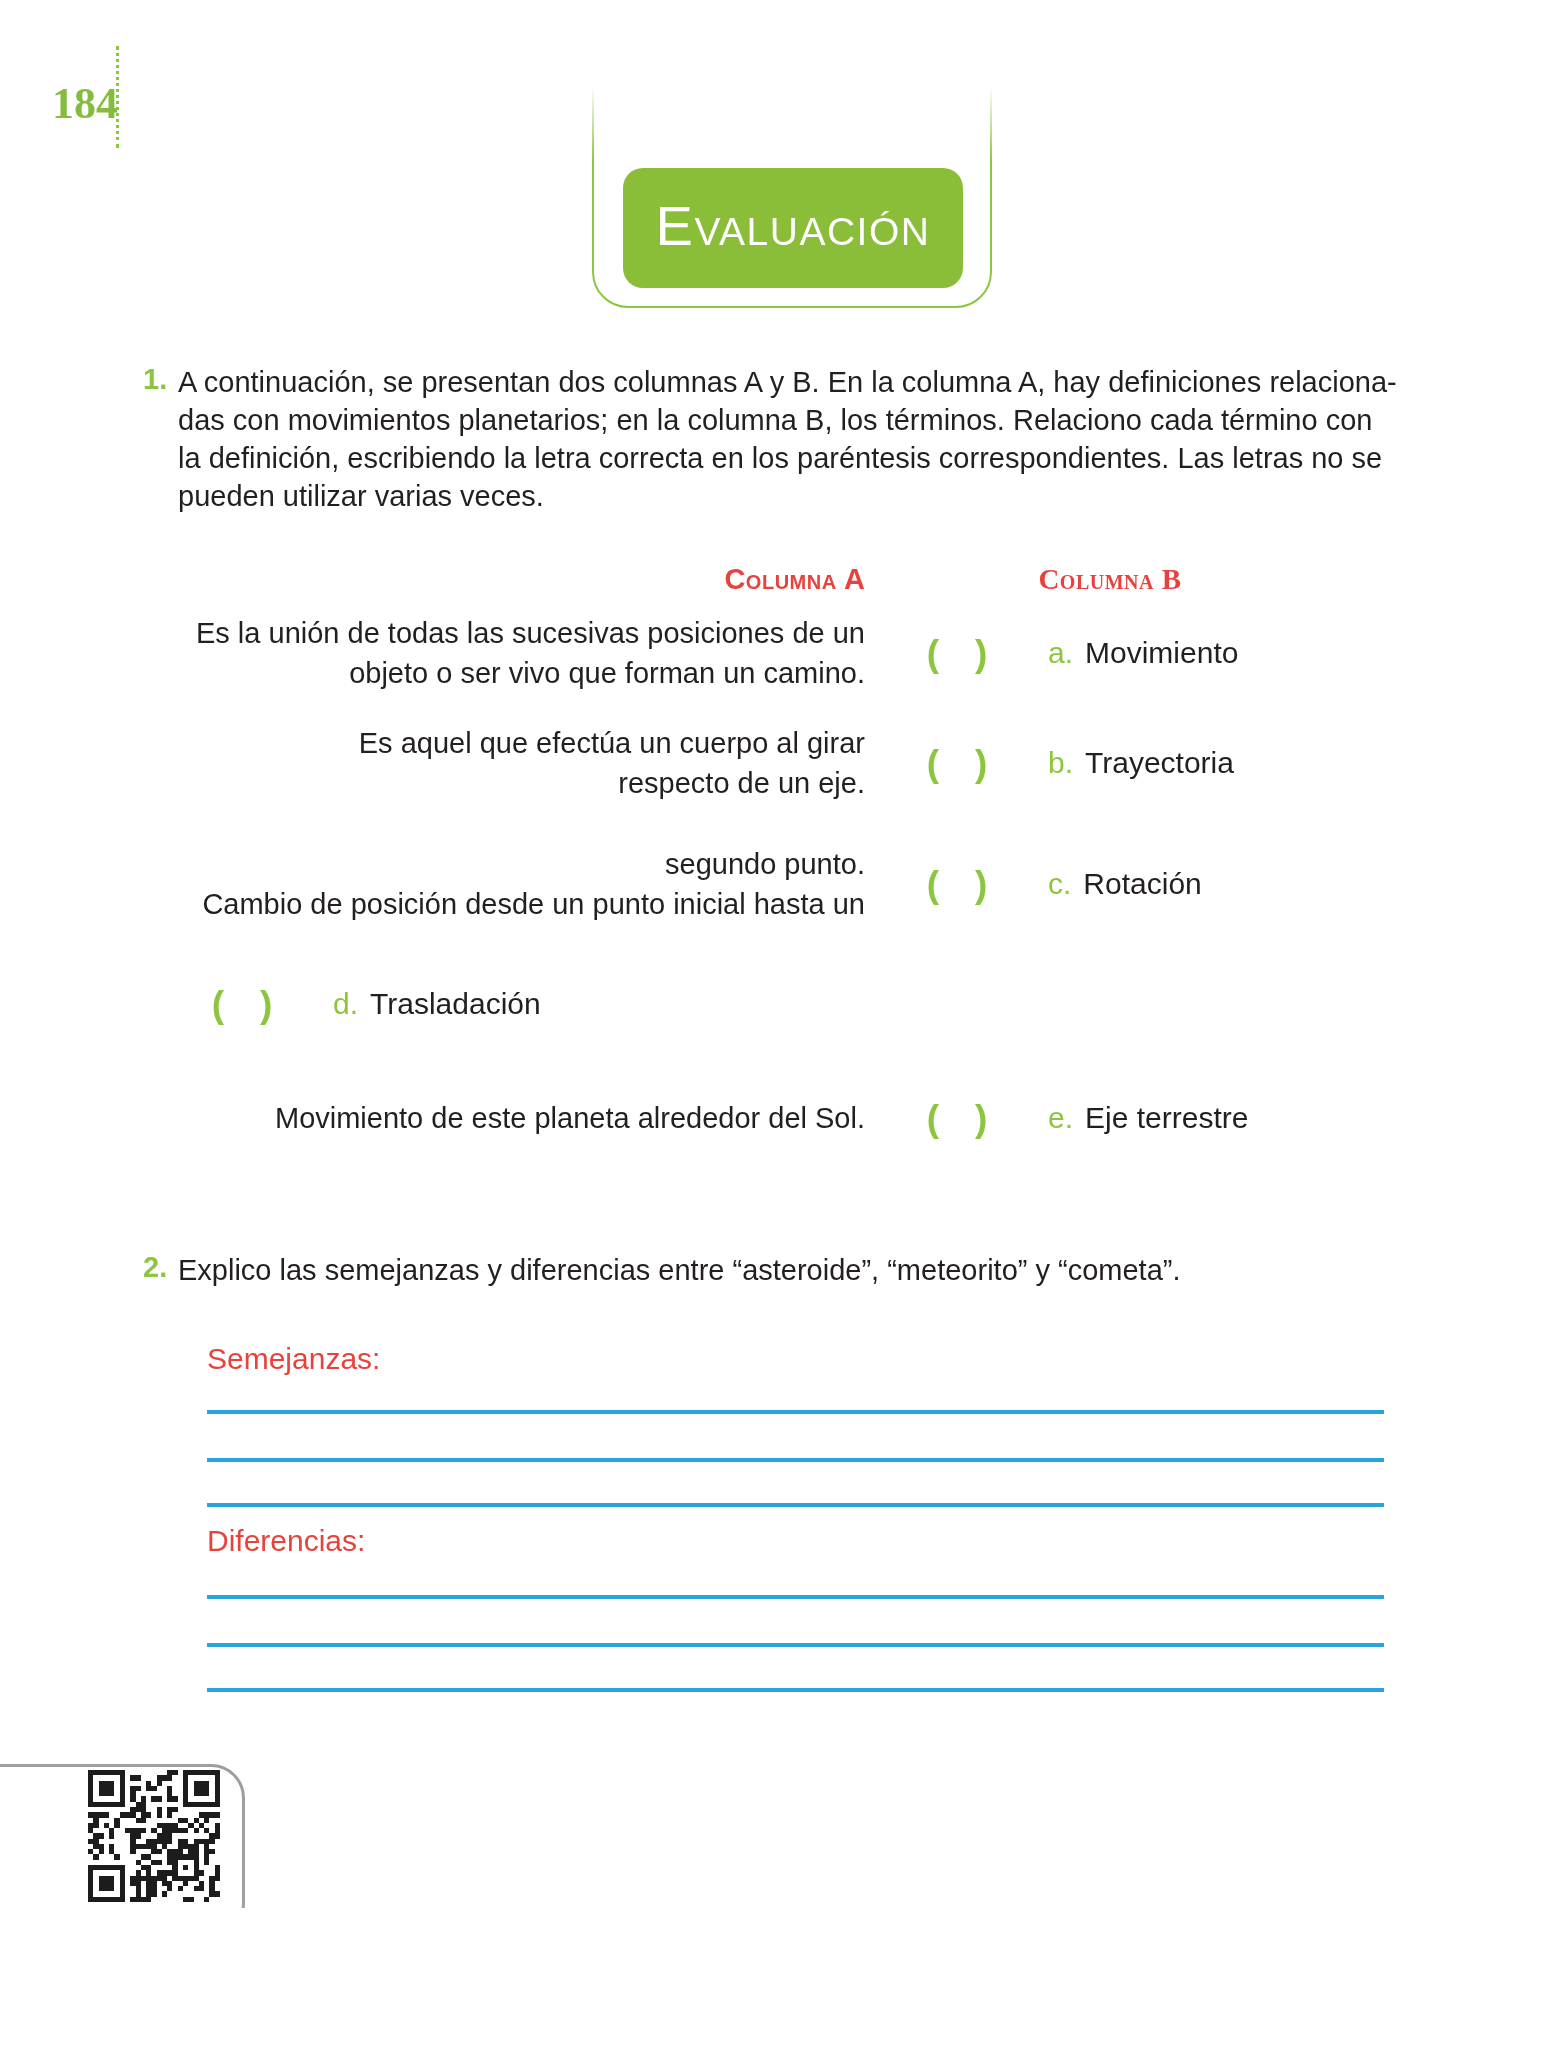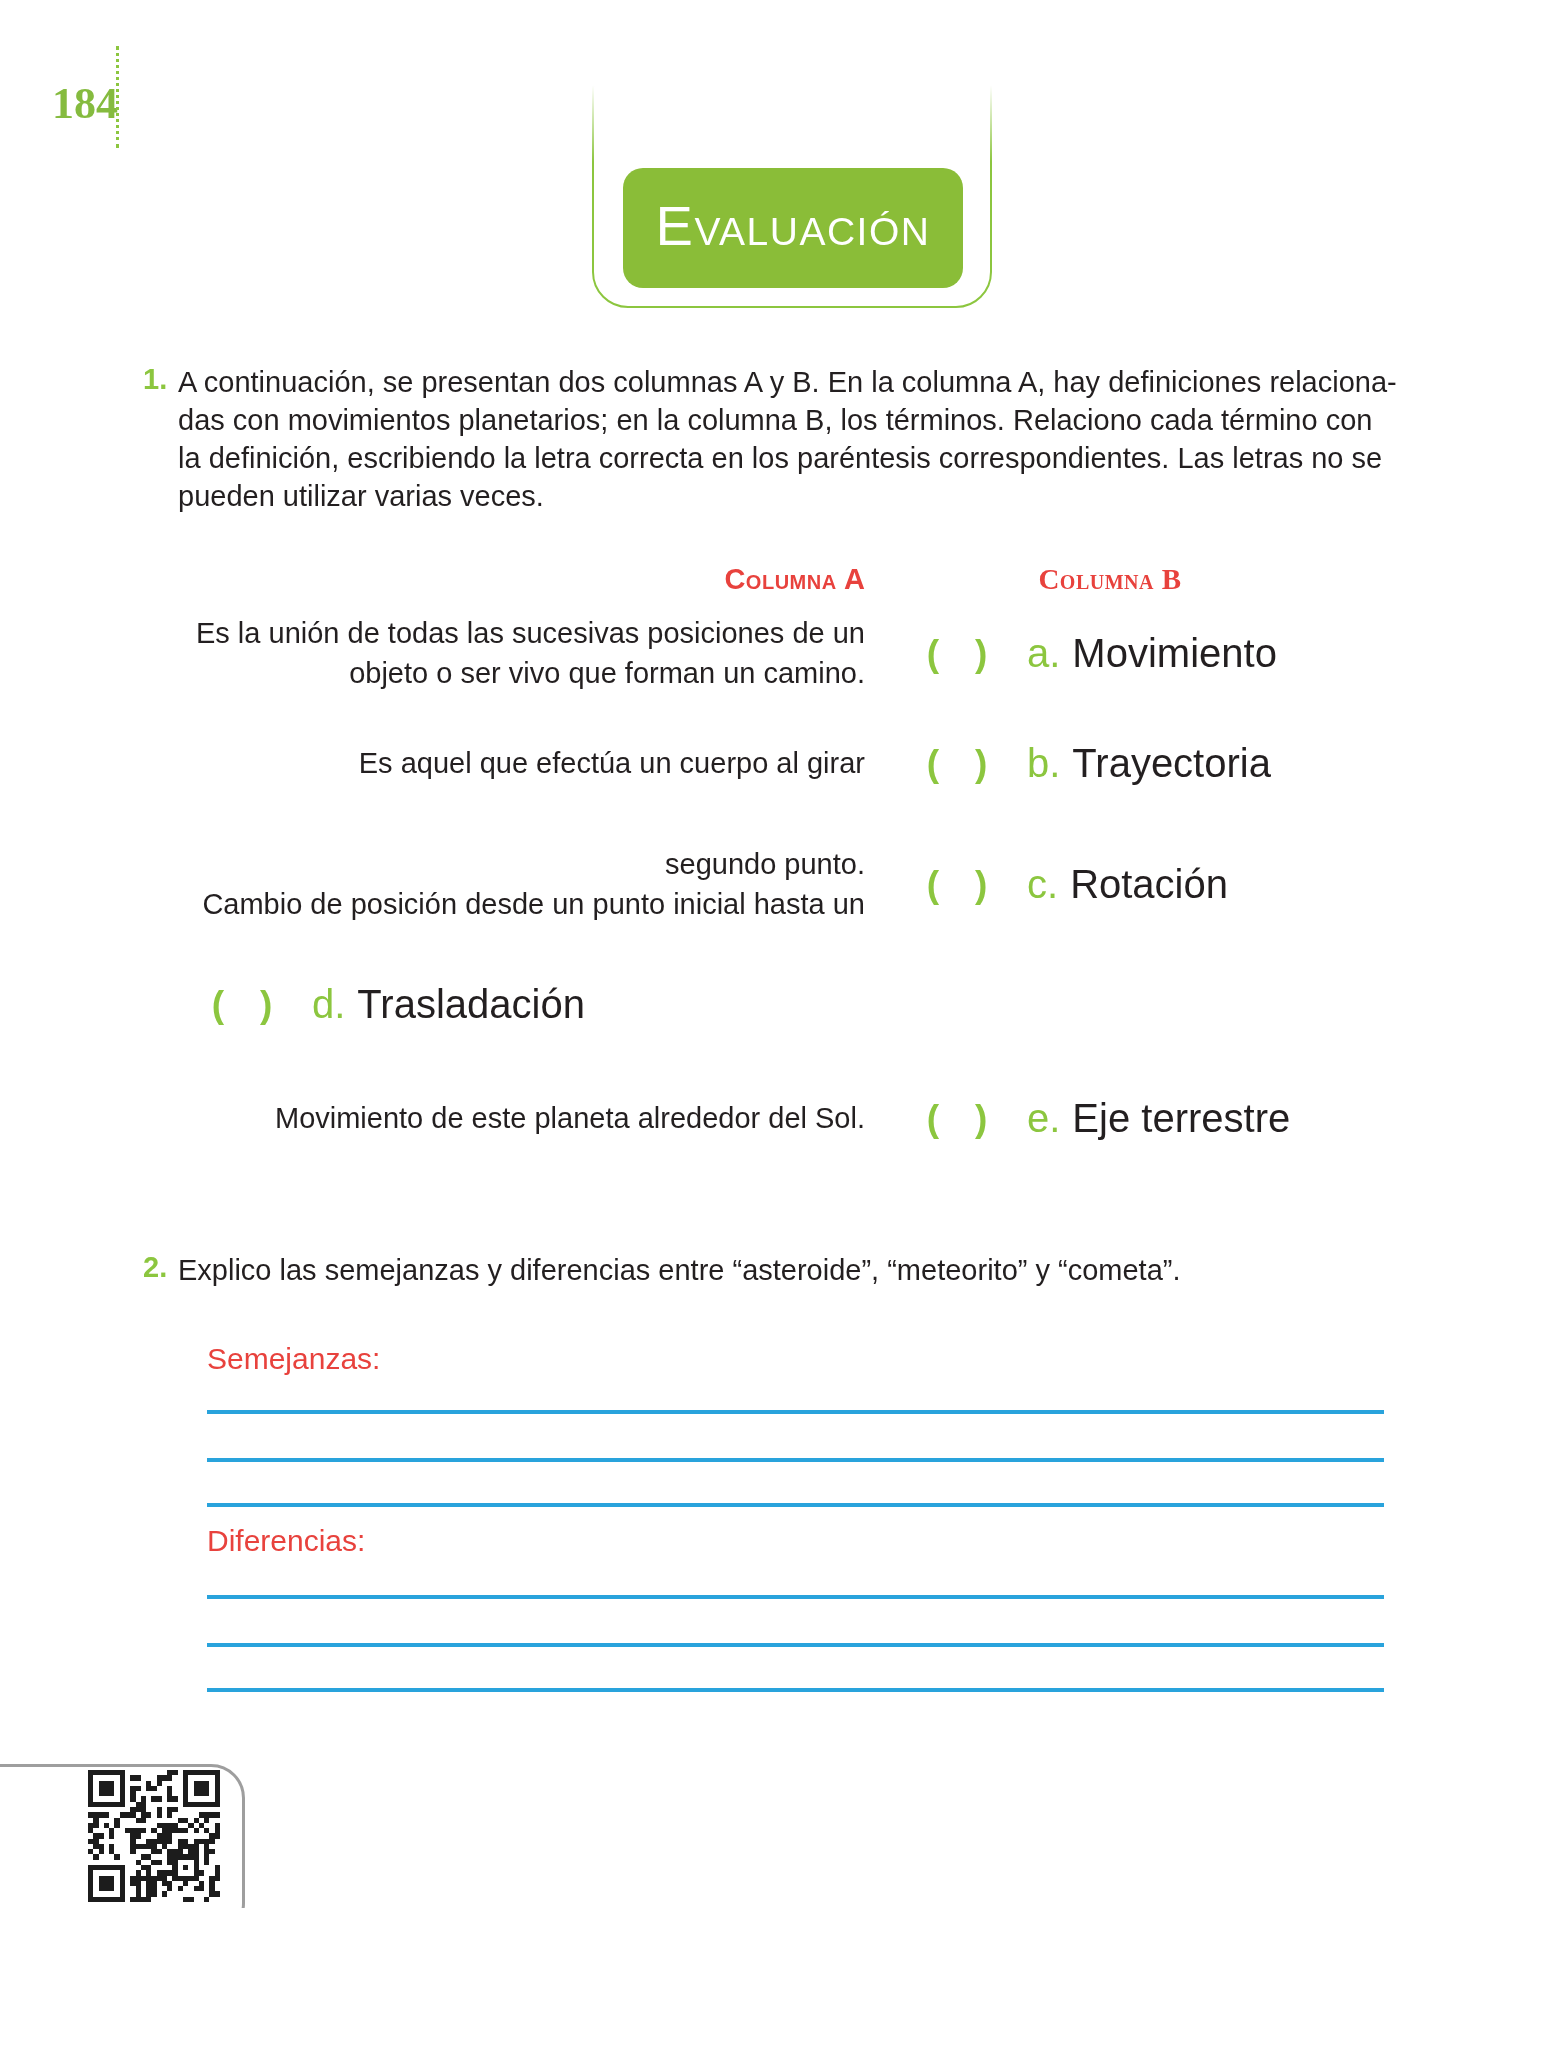--- a/index.html
+++ b/index.html
@@ -78,21 +78,21 @@
   .definition {
     width:715px; text-align:right;
     font-size:29px; line-height:40px; white-space:nowrap;
   }
   .paren-slot {
     width:100px; margin-left:42px;
     display:flex; justify-content:center; gap:36px;
     color:#8cc63f; font-size:37px; font-weight:bold; line-height:1;
   }
   .term {
-    margin-left:20px; font-size:40px; white-space:nowrap;
+    margin-left:41px; font-size:30px; white-space:nowrap;
   }
   .term-letter { color:#8cc63f; margin-right:12px; }
 
   
   .section-label {
     position:absolute; left:207px;
     color:#e8423d; font-size:30px;
   }
   .label-semejanzas { top:1342px; }
   .label-diferencias { top:1524px; }
@@ -158,20 +158,21 @@
       <span>)</span>
     </div>
     <div class="term">
       <span class="term-letter">a.</span><span>Movimiento</span>
     </div>
   </div>
 
   <div class="match-row row-2">
     <div class="definition">
       <div>Es aquel que efectúa un cuerpo al girar</div>
+      <div>respecto de un eje.</div>
     </div>
     <div class="paren-slot">
       <span>(</span>
       <span>)</span>
     </div>
     <div class="term">
       <span class="term-letter">b.</span><span>Trayectoria</span>
     </div>
   </div>
 

